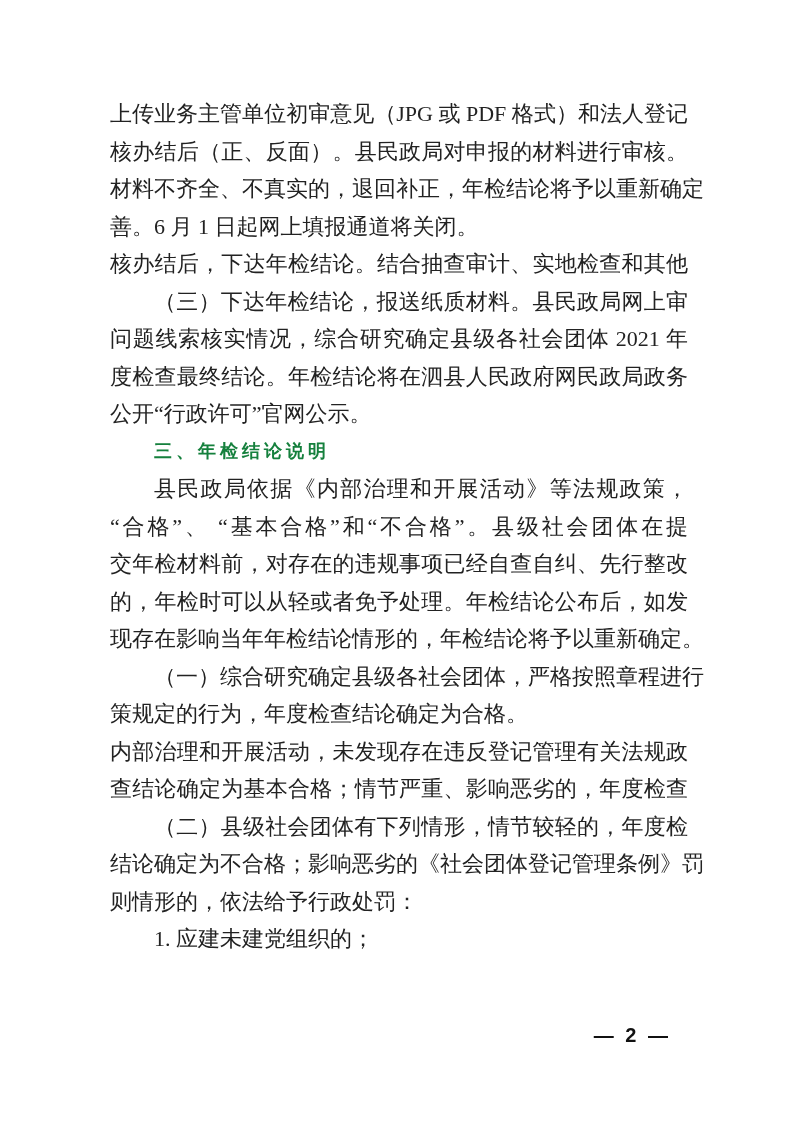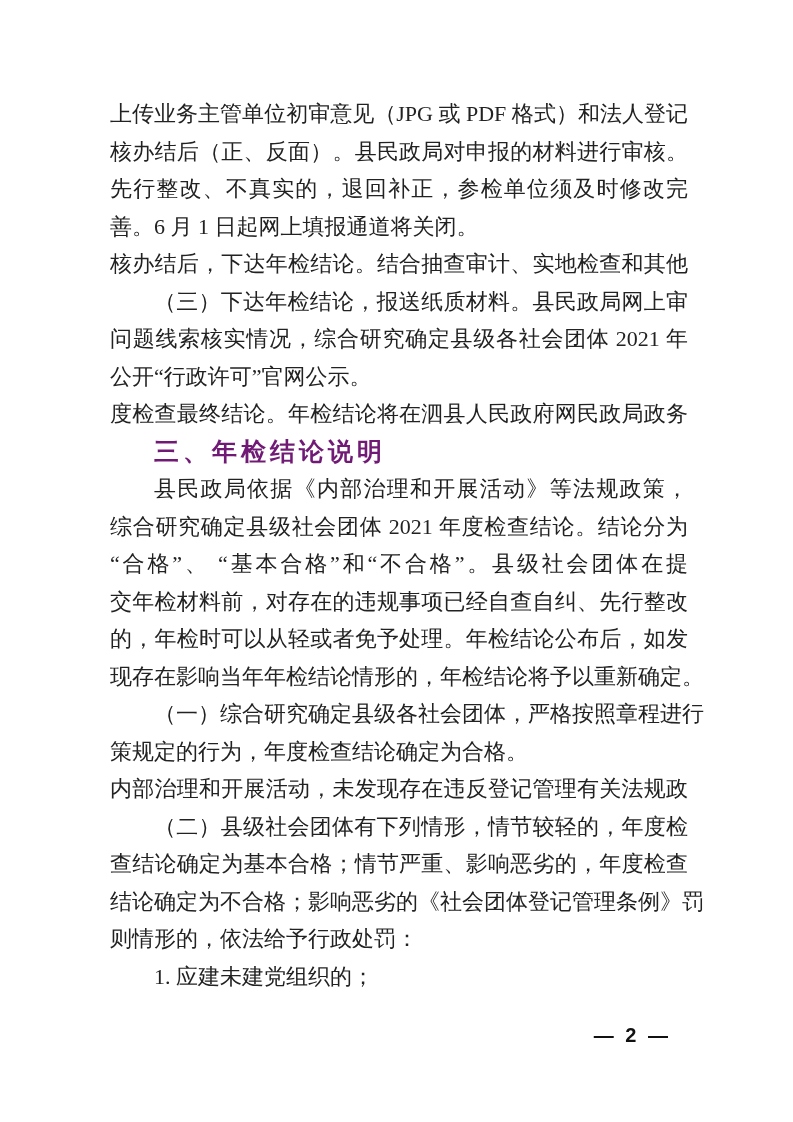--- a/index.html
+++ b/index.html
@@ -34,23 +34,23 @@
   }
   .line.last {
     text-align-last: left;
   }
   .line.indent {
     text-indent: 2em;
   }
   .block.heading .line {
     font-family: "Liberation Sans", "DejaVu Sans", sans-serif;
     font-weight: bold;
-    font-size: 25px;
+    font-size: 18px;
     letter-spacing: 4px;
-    color: #701a75;
+    color: #15803d;
     text-align: left;
     text-align-last: left;
     text-indent: 44px;
   }
   .page-number {
     position: absolute;
     top: 1024px;
     right: 122px;
     font-family: "Liberation Sans", "DejaVu Sans", sans-serif;
     font-weight: bold;
@@ -61,49 +61,48 @@
   }
 </style>
 </head>
 <body>
 
 <div class="page">
   <div class="text-block">
       <div class="block paragraph">
         <div class="line">上传业务主管单位初审意见（JPG 或 PDF 格式）和法人登记</div>
         <div class="line">核办结后（正、反面）。县民政局对申报的材料进行审核。</div>
-        <div class="line">先行整改、不真实的，退回补正，参检单位须及时修改完</div>
+        <div class="line">材料不齐全、不真实的，退回补正，年检结论将予以重新确定</div>
         <div class="line last">善。6 月 1 日起网上填报通道将关闭。</div>
       </div>
       <div class="block paragraph">
         <div class="line">核办结后，下达年检结论。结合抽查审计、实地检查和其他</div>
         <div class="line indent">（三）下达年检结论，报送纸质材料。县民政局网上审</div>
         <div class="line">问题线索核实情况，综合研究确定县级各社会团体 2021 年</div>
+        <div class="line">度检查最终结论。年检结论将在泗县人民政府网民政局政务</div>
         <div class="line last">公开“行政许可”官网公示。</div>
-        <div class="line">度检查最终结论。年检结论将在泗县人民政府网民政局政务</div>
       </div>
       <div class="block heading">
         <div class="line indent last">三、年检结论说明</div>
       </div>
       <div class="block paragraph">
         <div class="line indent">县民政局依据《内部治理和开展活动》等法规政策，</div>
-        <div class="line">综合研究确定县级社会团体 2021 年度检查结论。结论分为</div>
         <div class="line">“合格”、 “基本合格”和“不合格”。县级社会团体在提</div>
         <div class="line">交年检材料前，对存在的违规事项已经自查自纠、先行整改</div>
         <div class="line">的，年检时可以从轻或者免予处理。年检结论公布后，如发</div>
         <div class="line last">现存在影响当年年检结论情形的，年检结论将予以重新确定。</div>
       </div>
       <div class="block paragraph">
         <div class="line indent">（一）综合研究确定县级各社会团体，严格按照章程进行</div>
         <div class="line last">策规定的行为，年度检查结论确定为合格。</div>
         <div class="line">内部治理和开展活动，未发现存在违反登记管理有关法规政</div>
       </div>
       <div class="block paragraph">
+        <div class="line">查结论确定为基本合格；情节严重、影响恶劣的，年度检查</div>
         <div class="line indent">（二）县级社会团体有下列情形，情节较轻的，年度检</div>
-        <div class="line">查结论确定为基本合格；情节严重、影响恶劣的，年度检查</div>
         <div class="line">结论确定为不合格；影响恶劣的《社会团体登记管理条例》罚</div>
         <div class="line last">则情形的，依法给予行政处罚：</div>
       </div>
       <div class="block paragraph">
         <div class="line indent last">1. 应建未建党组织的；</div>
       </div>
     </div>
   <div class="page-number">— 2 —</div>
 </div>
 

